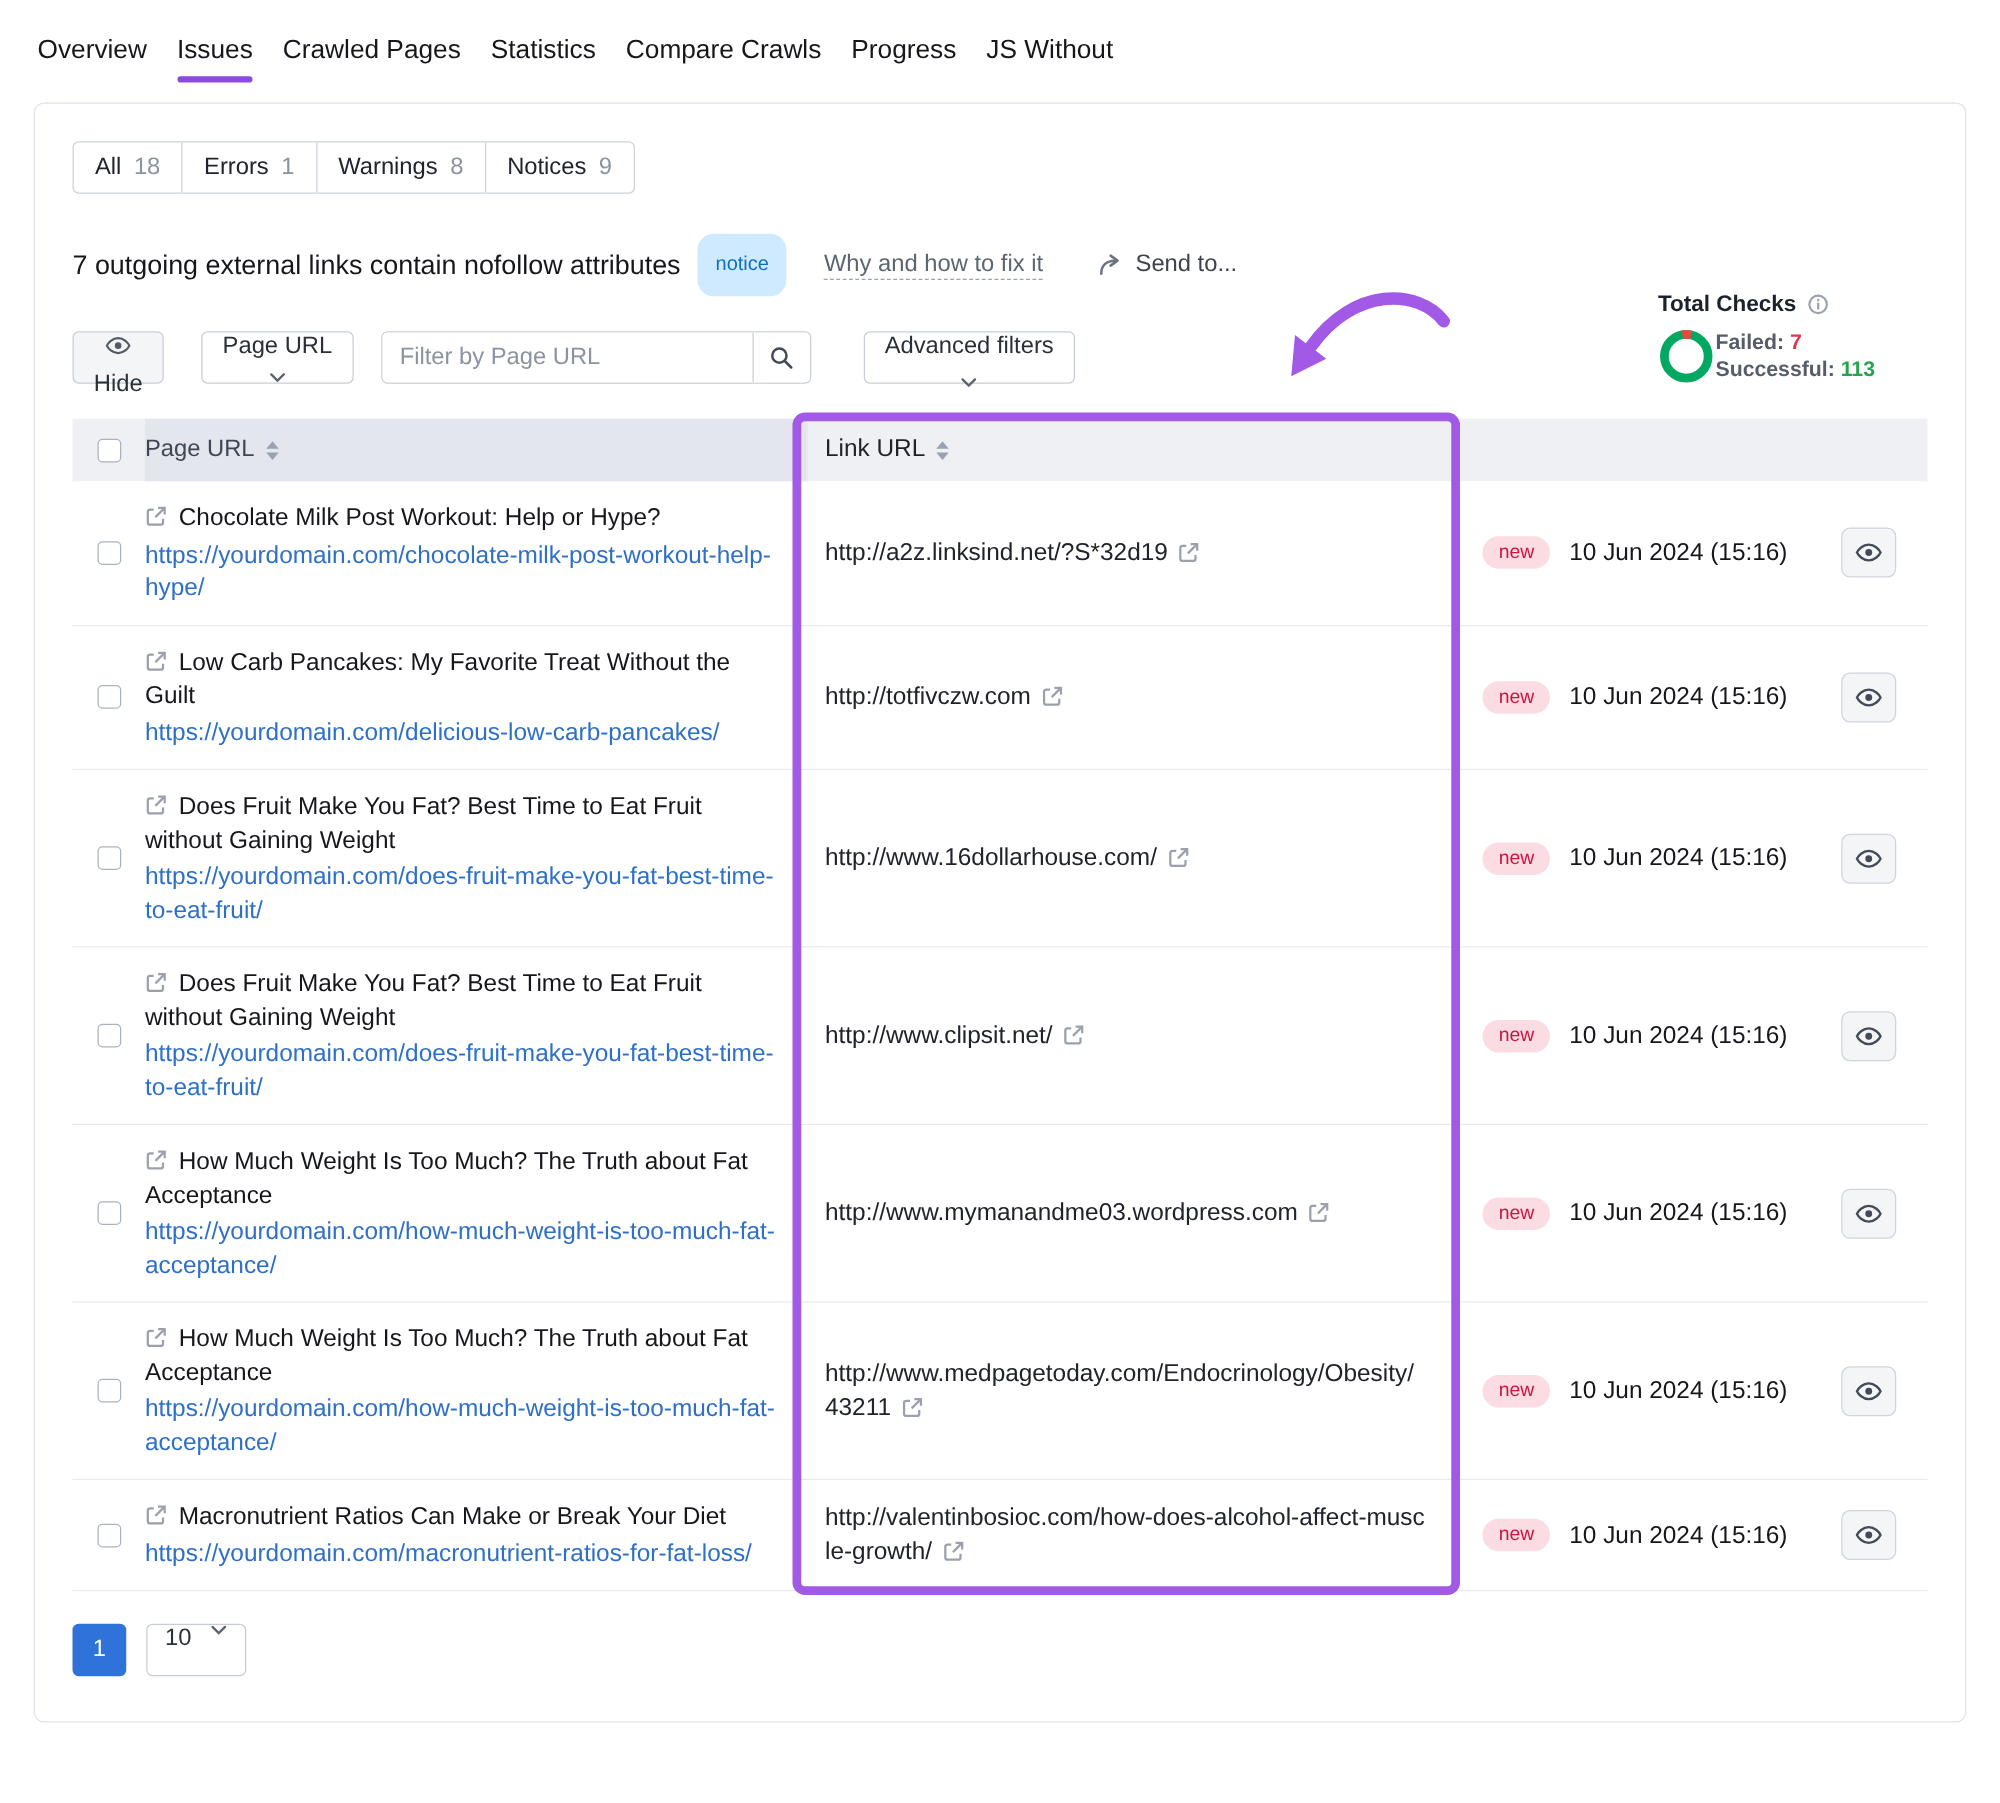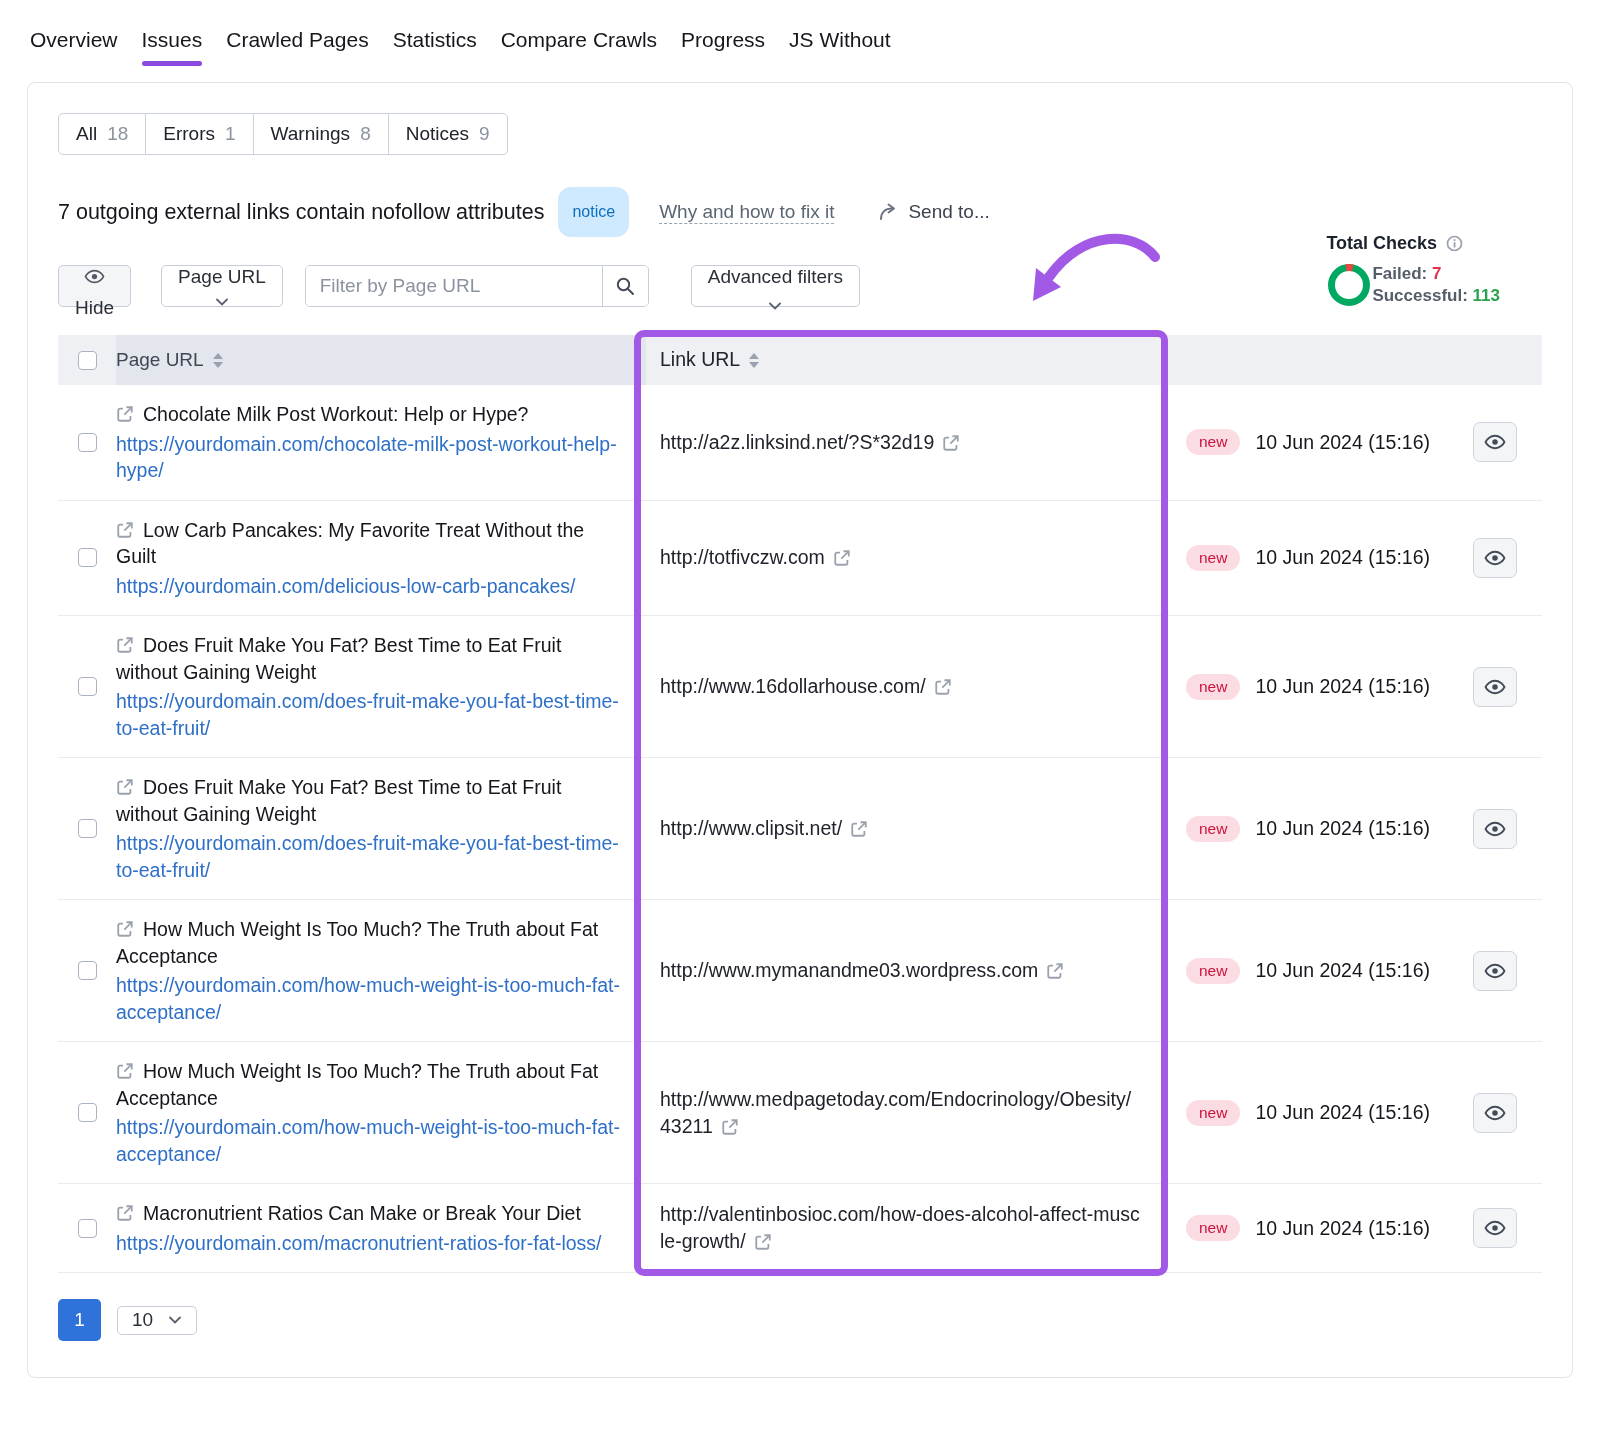--- a/index.html
+++ b/index.html
@@ -101,21 +101,21 @@
 
   .highlight-rect {
     position:absolute; left:576px; top:-5px; width:534px; bottom:-3px;
     border:7px solid var(--annotation-purple,#a259e6); border-radius:10px;
     pointer-events:none; z-index:5;
   }
 
   
   .pager { display:flex; align-items:center; gap:16px; margin-top:26px; }
   .page-btn { width:43px; height:42px; border:none; border-radius:5px; background:var(--pagination-blue,#2f72da); color:#fff; font-size:19px; font-family:inherit; cursor:pointer; }
-  .per-page { height:29px; min-width:80px; border:1px solid #c7cdd8; border-radius:5px; display:flex; align-items:center; gap:16px; padding:0 14px; font-size:19px; color:#2a3038; cursor:pointer; background:#fff; }
+  .per-page { height:42px; min-width:80px; border:1px solid #c7cdd8; border-radius:5px; display:flex; gap:16px; padding:0 14px; font-size:19px; color:#2a3038; cursor:pointer; background:#fff; }
 </style>
 </head>
 <body>
 
 <nav class="topnav">
   <div class="nav-item">Overview</div>
   <div class="nav-item active">Issues</div>
   <div class="nav-item">Crawled Pages</div>
   <div class="nav-item">Statistics</div>
   <div class="nav-item">Compare Crawls</div>

